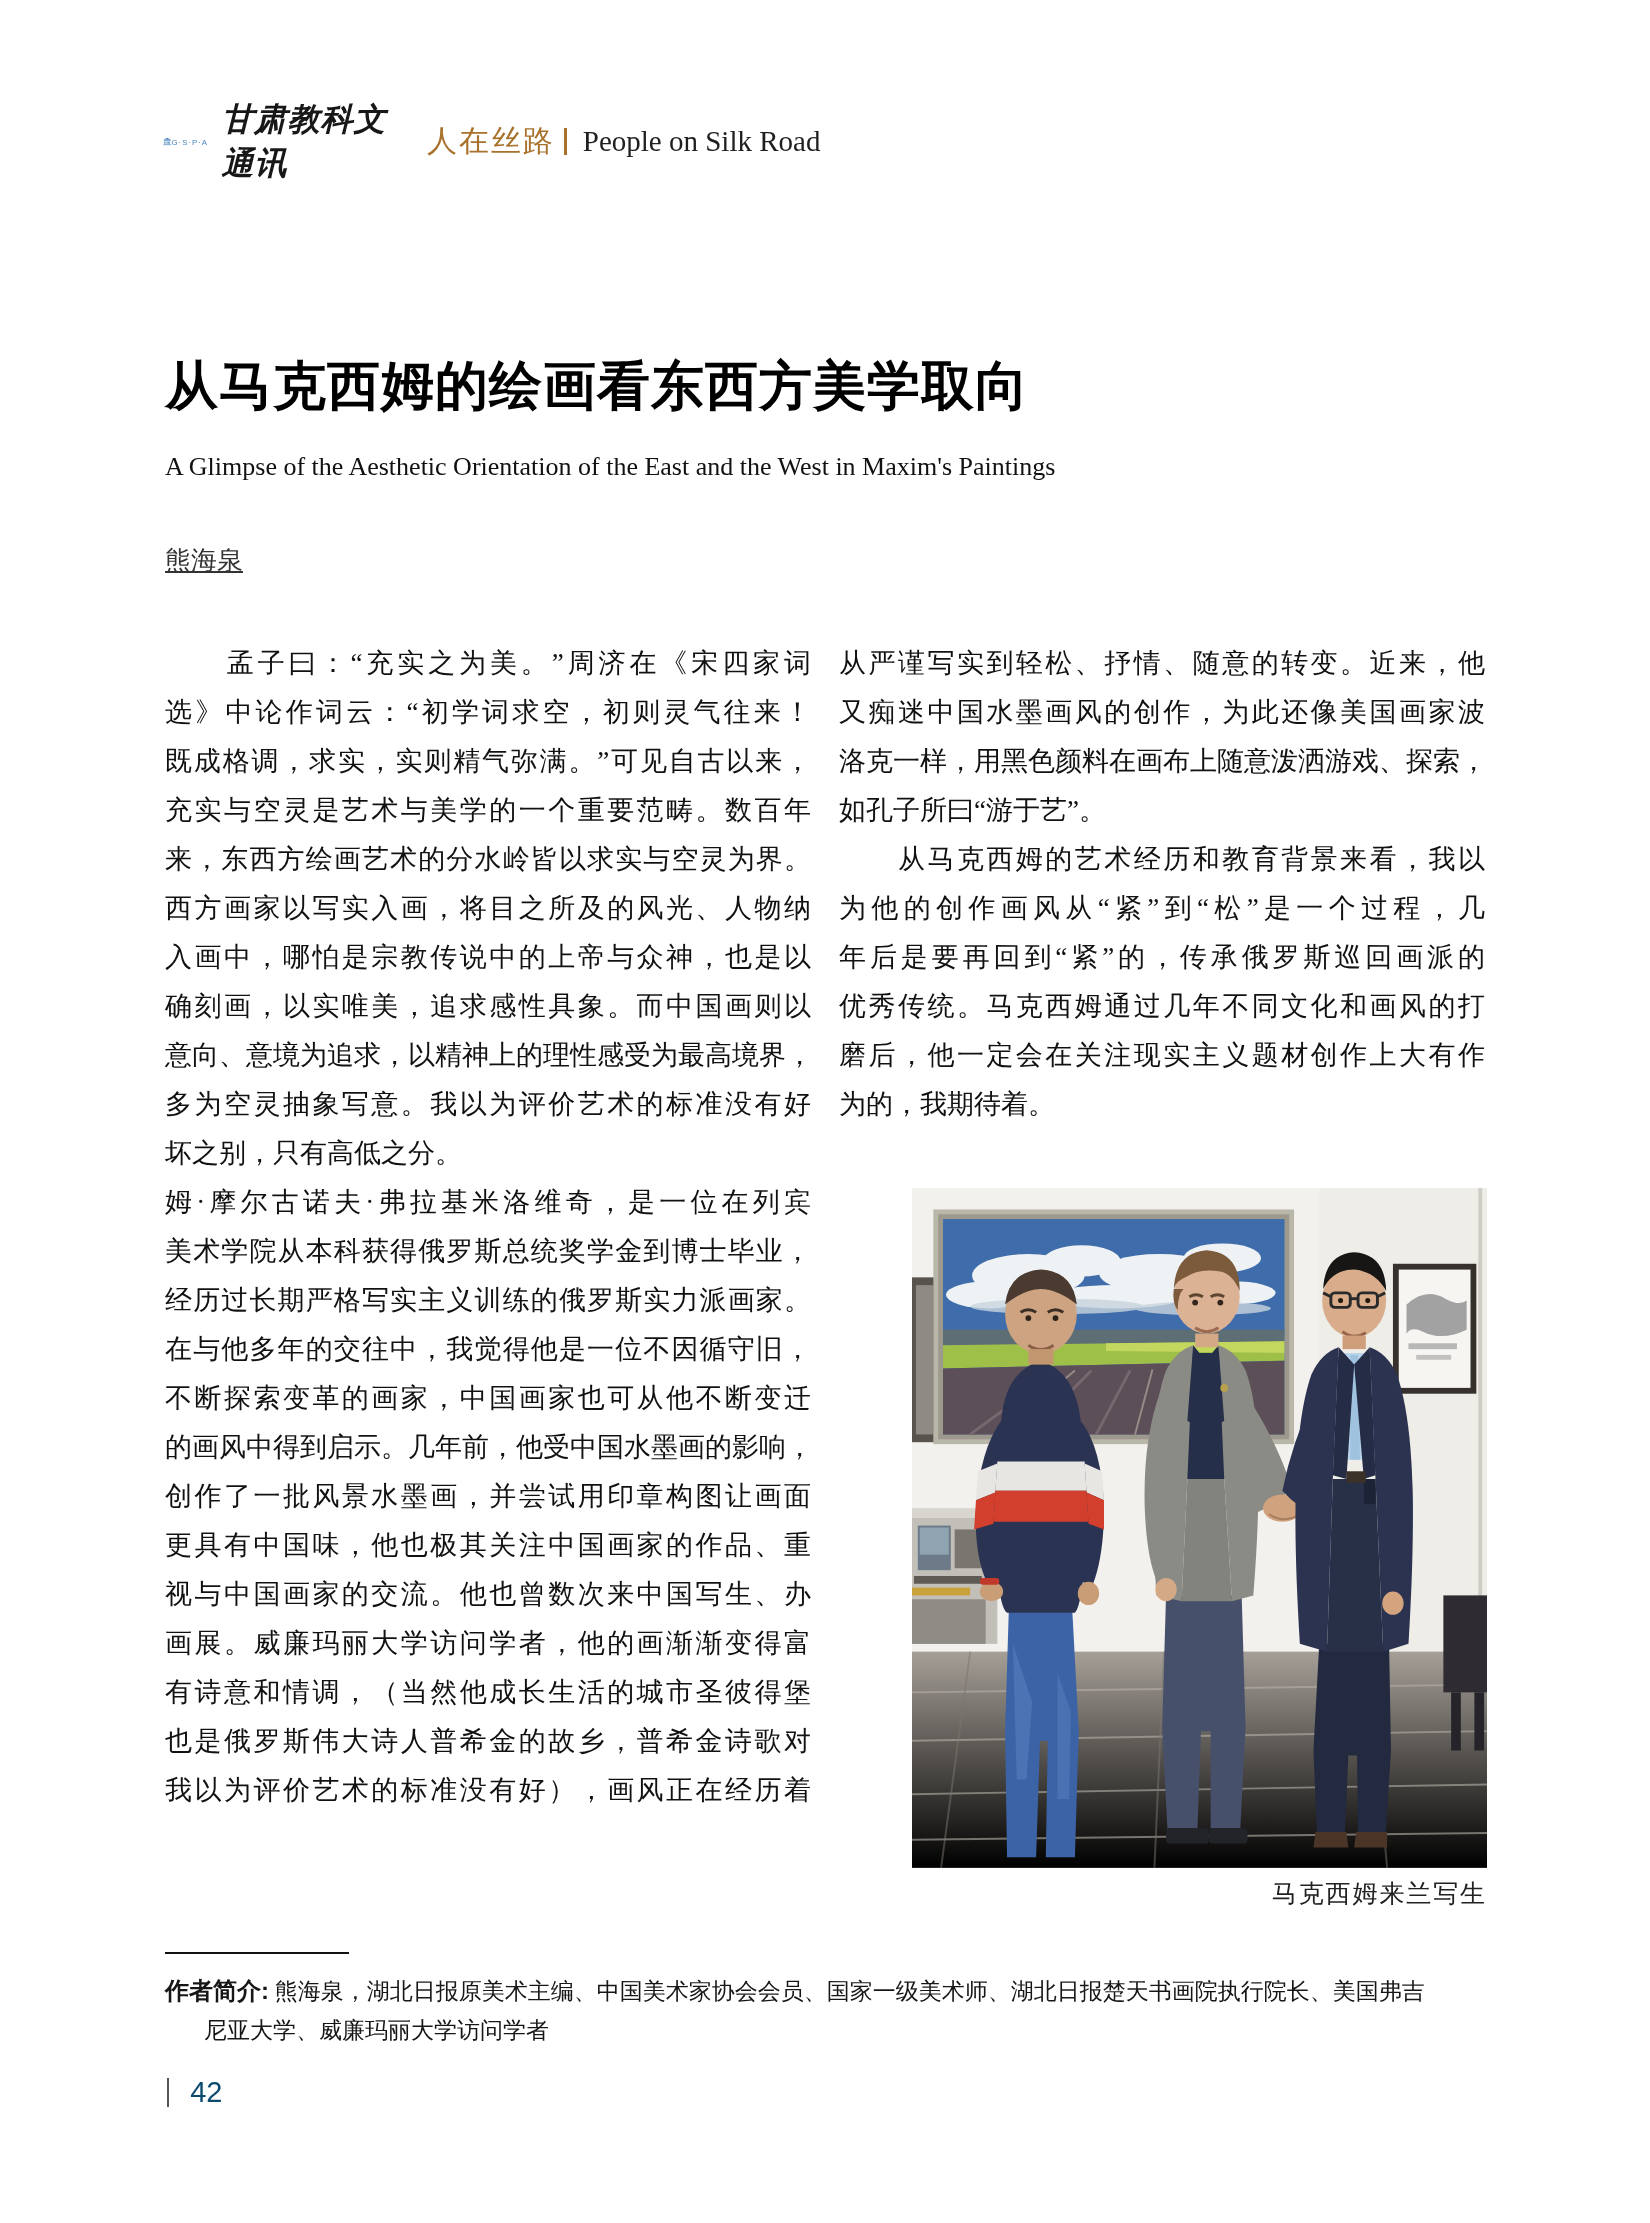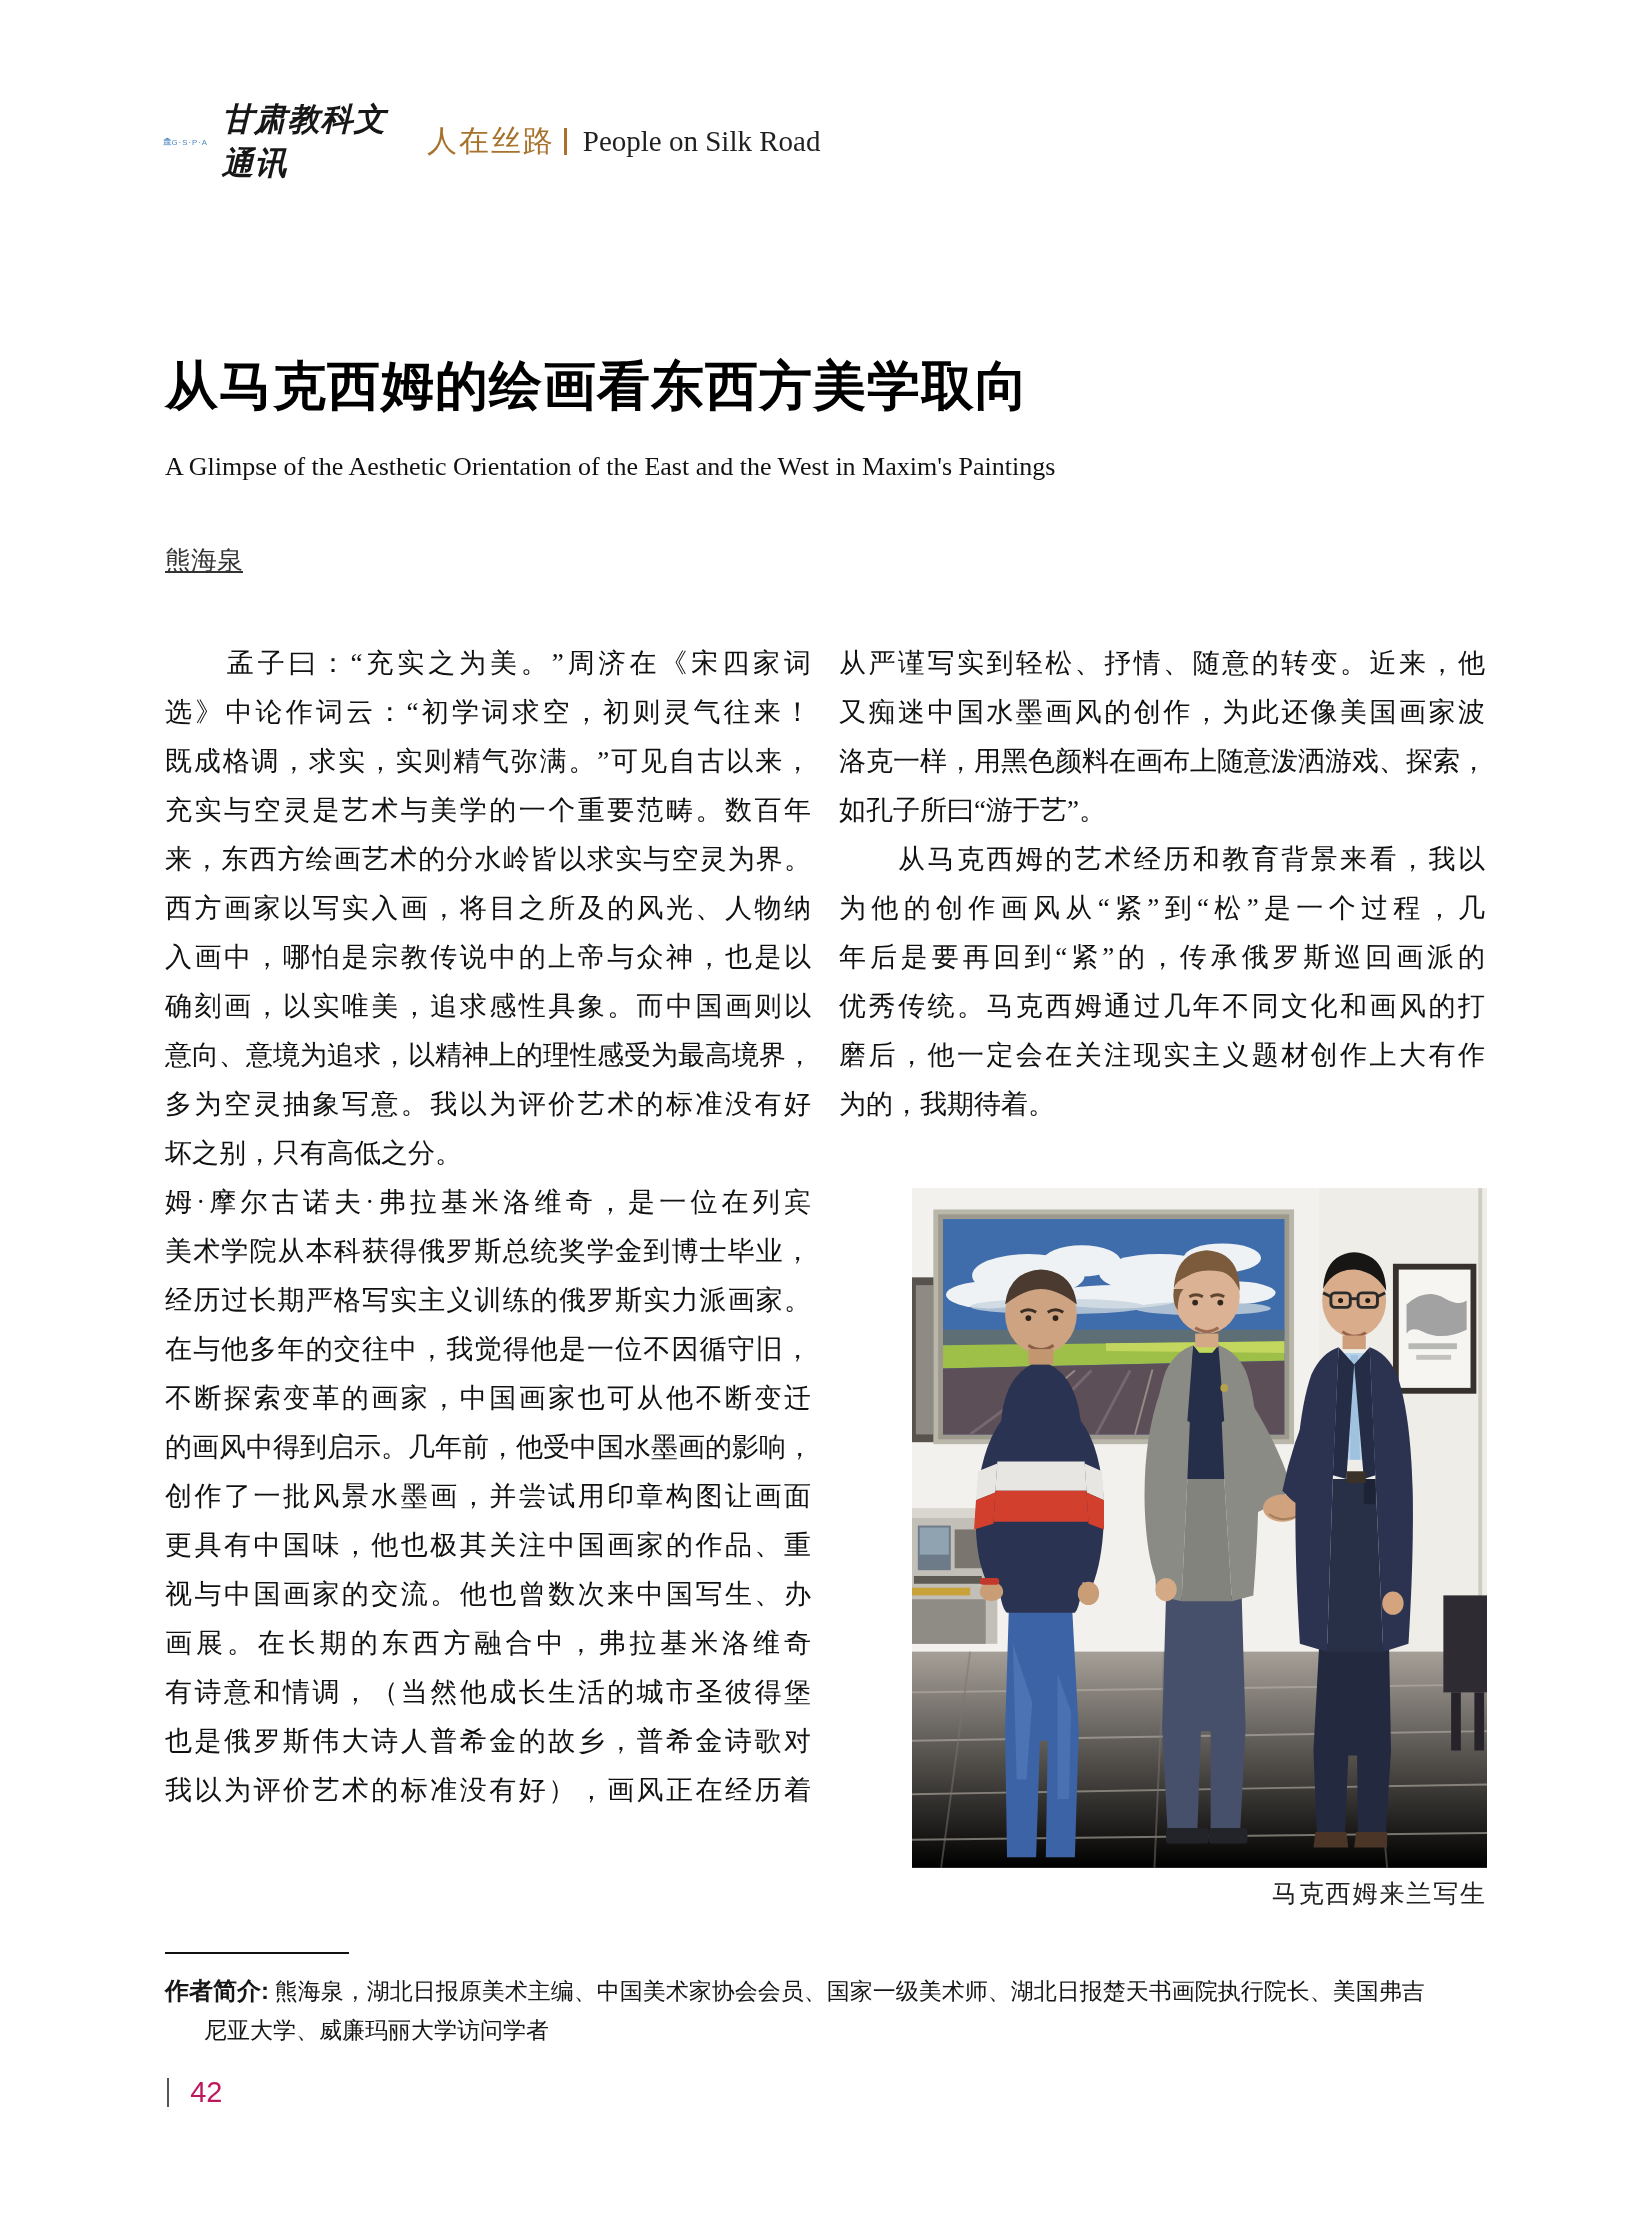--- a/index.html
+++ b/index.html
@@ -37,21 +37,21 @@
   .photo-caption{left:1130px;top:1877px;width:357px;text-align:right;font-size:25px;color:#222;letter-spacing:1.9px;}
 
   
   .footnote-rule{left:165px;top:1952px;width:184px;height:1.9px;background:#111;}
   .bio{left:165px;top:1971px;width:1326px;font-size:23px;line-height:39px;color:#161616;}
   .bio-first{padding-left:124px;text-indent:-124px;}
   .bio-label{font-family:"Liberation Sans","DejaVu Sans",sans-serif;font-weight:bold;font-size:24px;}
   .bio-rest{padding-left:39px;}
 
   .pageno{left:167px;top:2076px;display:flex;align-items:center;
-     font-family:"Liberation Sans","DejaVu Sans",sans-serif;font-size:29px;color:#be185d;}
+     font-family:"Liberation Sans","DejaVu Sans",sans-serif;font-size:29px;color:#0c4a6e;}
   .pageno-bar{width:1.9px;height:29px;background:#555;margin-right:21.3px;}
 </style>
 </head>
 <body>
 
 <div class="abs header">
   <div class="logo">
     <svg width="39" height="33" viewBox="0 0 40 34">
       <g fill="#4c86c0">
         <polygon points="20,0 38,9 2,9"></polygon>
@@ -96,21 +96,21 @@
     <div class="text-line no-justify">坏之别，只有高低之分。</div>
     <div class="text-line">姆·摩尔古诺夫·弗拉基米洛维奇，是一位在列宾</div>
     <div class="text-line">美术学院从本科获得俄罗斯总统奖学金到博士毕业，</div>
     <div class="text-line">经历过长期严格写实主义训练的俄罗斯实力派画家。</div>
     <div class="text-line">在与他多年的交往中，我觉得他是一位不因循守旧，</div>
     <div class="text-line">不断探索变革的画家，中国画家也可从他不断变迁</div>
     <div class="text-line">的画风中得到启示。几年前，他受中国水墨画的影响，</div>
     <div class="text-line">创作了一批风景水墨画，并尝试用印章构图让画面</div>
     <div class="text-line">更具有中国味，他也极其关注中国画家的作品、重</div>
     <div class="text-line">视与中国画家的交流。他也曾数次来中国写生、办</div>
-    <div class="text-line">画展。在长期的东西方融合中，弗拉基米洛维奇</div>
+    <div class="text-line">画展。威廉玛丽大学访问学者，他的画渐渐变得富</div>
     <div class="text-line">有诗意和情调，（当然他成长生活的城市圣彼得堡</div>
     <div class="text-line">也是俄罗斯伟大诗人普希金的故乡，普希金诗歌对</div>
     <div class="text-line">我以为评价艺术的标准没有好），画风正在经历着</div>
   </div>
 <div class="abs column col-right">
     <div class="text-line">从严谨写实到轻松、抒情、随意的转变。近来，他</div>
     <div class="text-line">又痴迷中国水墨画风的创作，为此还像美国画家波</div>
     <div class="text-line">洛克一样，用黑色颜料在画布上随意泼洒游戏、探索，</div>
     <div class="text-line no-justify">如孔子所曰“游于艺”。</div>
     <div class="text-line">　　从马克西姆的艺术经历和教育背景来看，我以</div>

